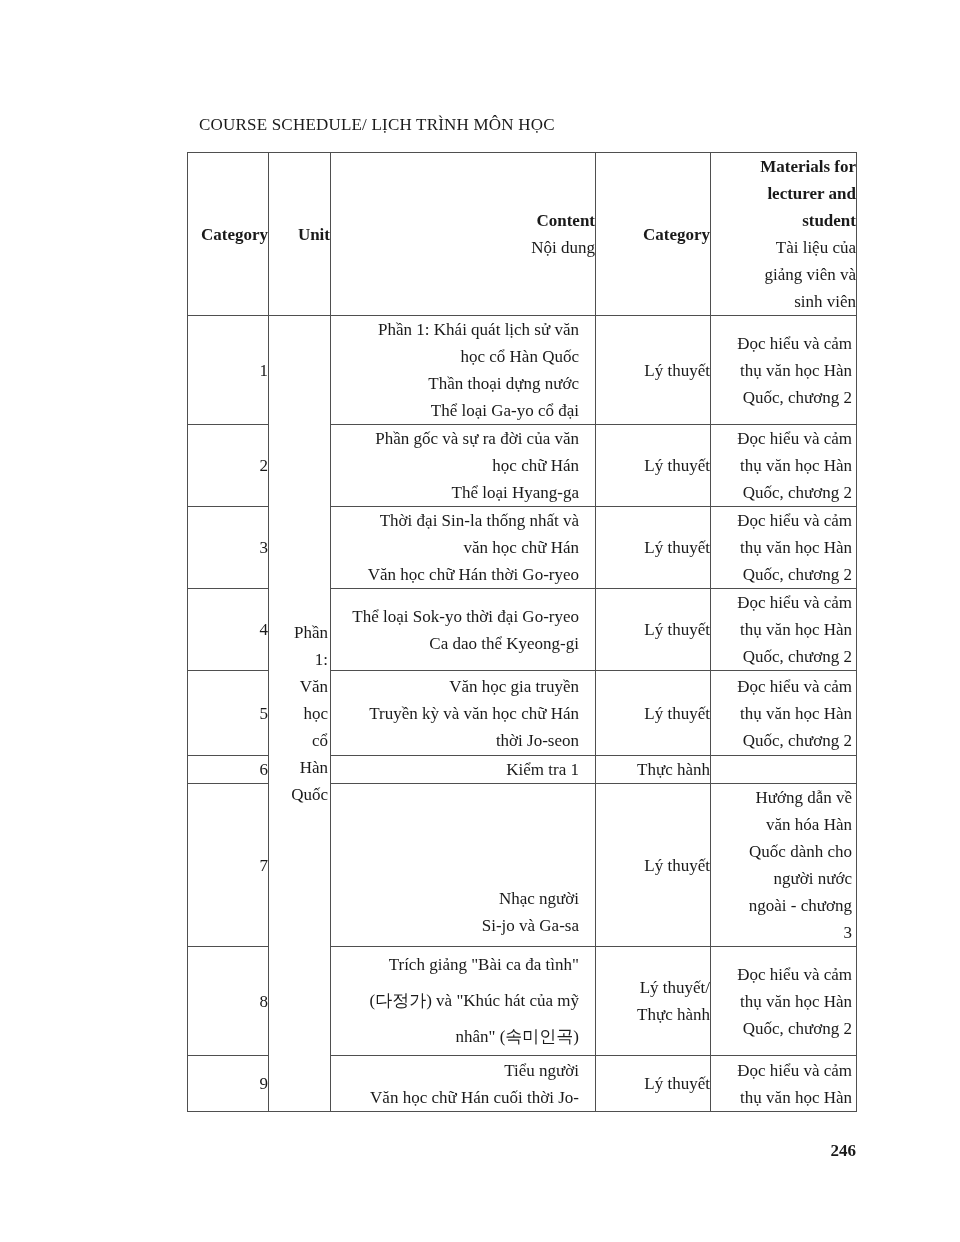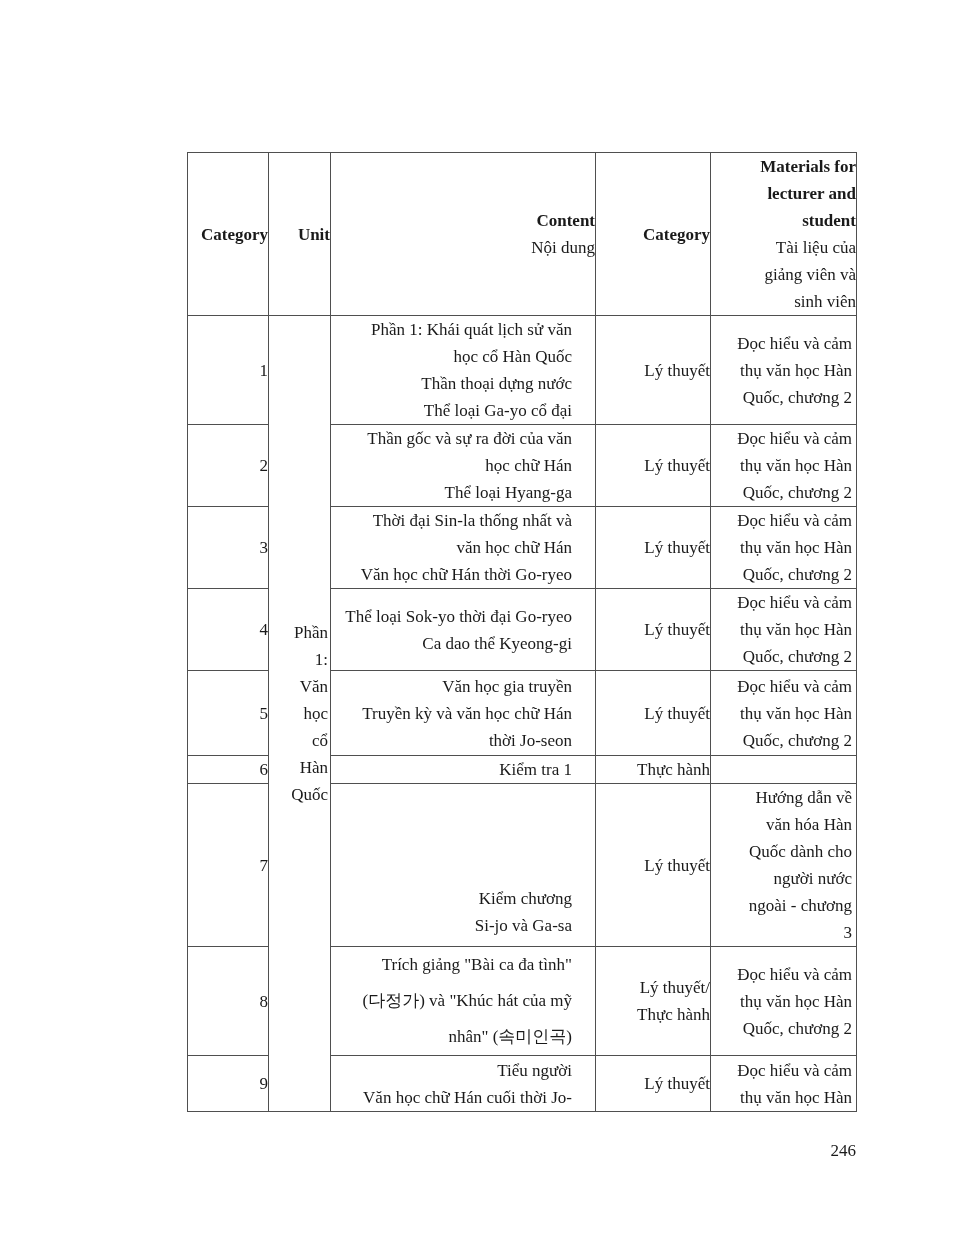--- a/index.html
+++ b/index.html
@@ -41,46 +41,48 @@
     vertical-align: middle;
     text-align: right;
     font-weight: normal;
     overflow: hidden;
   }
   .pre { white-space: pre-line; }
   th .hdr-en { font-weight: bold; display: block; white-space: pre-line; }
   th .hdr-vi { font-weight: normal; display: block; white-space: pre-line; }
   td.content-cell {
     text-align: left;
-    padding: 0 23px 0 10px;
+    padding: 0 16px 0 10px;
   }
   td.materials-cell {
     text-align: left;
     padding: 0 4px 0 7px;
   }
   tr.row-7 td.content-cell {
     vertical-align: bottom;
     padding-bottom: 7px;
   }
   tr.row-8 td.content-cell { line-height: 36px; }
   td.unit-cell { padding: 0 2px; margin-left: 16px; }
   .page-number {
     position: absolute;
     top: 1141px;
     left: 752px;
     width: 104px;
     text-align: right;
     font-size: 17px;
+    font-weight: bold;
   }
 </style>
 </head>
 <body>
 
 <div class="page">
 
+  <div class="doc-title">COURSE SCHEDULE/ LỊCH TRÌNH MÔN HỌC</div>
 
   <table class="schedule">
     <colgroup>
       <col style="width:81px">
       <col style="width:62px">
       <col style="width:265px">
       <col style="width:115px">
       <col style="width:146px">
     </colgroup>
     <tbody>
@@ -122,21 +124,21 @@
 Thần thoại dựng nước
 Thể loại Ga-yo cổ đại</td>
       <td class="pre">Lý thuyết</td>
       <td class="materials-cell pre">Đọc hiểu và cảm
 thụ văn học Hàn
 Quốc, chương 2</td>
     </tr>
 
     <tr class="row-2" style="height:82px">
       <td>2</td>
-      <td class="content-cell pre">Thần gốc và sự ra đời của văn
+      <td class="content-cell pre">Phần gốc và sự ra đời của văn
 học chữ Hán
 Thể loại Hyang-ga</td>
       <td class="pre">Lý thuyết</td>
       <td class="materials-cell pre">Đọc hiểu và cảm
 thụ văn học Hàn
 Quốc, chương 2</td>
     </tr>
 
     <tr class="row-3" style="height:81px">
       <td>3</td>
@@ -172,21 +174,21 @@
 
     <tr class="row-6" style="height:28px">
       <td>6</td>
       <td class="content-cell pre">Kiểm tra 1</td>
       <td class="pre">Thực hành</td>
       <td class="materials-cell pre"></td>
     </tr>
 
     <tr class="row-7" style="height:162px">
       <td>7</td>
-      <td class="content-cell pre">Kiểm chương
+      <td class="content-cell pre">Nhạc người
 Si-jo và Ga-sa</td>
       <td class="pre">Lý thuyết</td>
       <td class="materials-cell pre">Hướng dẫn về
 văn hóa Hàn
 Quốc dành cho
 người nước
 ngoài - chương
 3</td>
     </tr>
 

